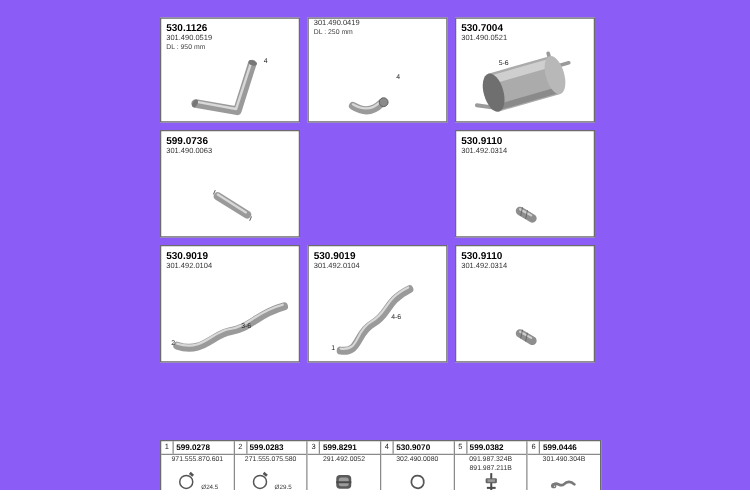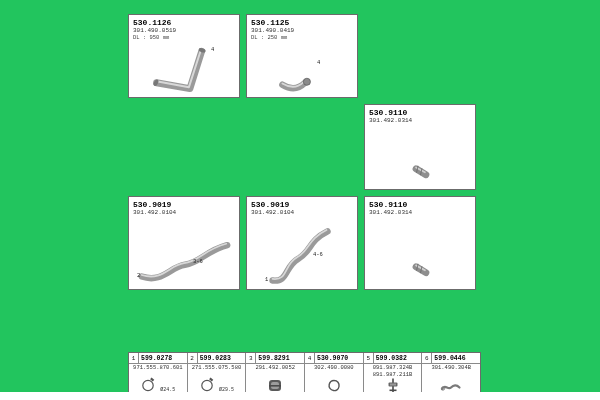--- a/index.html
+++ b/index.html
@@ -1,17 +1,17 @@
 <!DOCTYPE html>
 <html><head>
 <meta charset="utf-8">
 <style>
   html,body{margin:0;padding:0;background:#ffffff;}
-  .page{position:relative;width:600px;height:392px;background:#22c55e;overflow:hidden;
-        font-family:Liberation Mono, monospace;color:#000;}
+  .page{position:relative;width:600px;height:392px;background:#8b5cf6;overflow:hidden;
+        font-family:Liberation Sans, sans-serif;color:#000;}
   .part-box{position:absolute;background:#fff;border:1px solid #6b6b6b;box-sizing:border-box;}
   .pn{font-size:8px;font-weight:bold;line-height:9px;padding:3px 0 0 4px;color:#000;}
   .oe{font-size:6px;line-height:6px;padding:1px 0 0 4px;color:#333;}
   .note{font-size:5.5px;line-height:6px;padding:1px 0 0 4px;color:#444;}
   .art{position:absolute;left:0;bottom:0;width:100%;}
   .marker{position:absolute;font-size:5.5px;color:#222;line-height:5px;}
   .acc{position:absolute;left:128px;top:352px;width:353px;height:44px;border:1px solid #6b6b6b;
        display:flex;box-sizing:border-box;background:#fff;}
   .acc-cell{flex:1;border-right:1px solid #8a8a8a;display:flex;flex-direction:column;min-width:0;}
   .acc-cell:last-child{border-right:none;}
@@ -37,32 +37,58 @@
     <svg class="art" style="height:56px" viewBox="0 0 112 56">
       <path d="M28,42 L62,48 L74,10" fill="none" stroke="#9a9a9a" stroke-width="7" stroke-linecap="round" stroke-linejoin="round"></path>
       <path d="M28,40.5 L61,46.5 L72.8,10" fill="none" stroke="#d8d8d8" stroke-width="2" stroke-linecap="round" stroke-linejoin="round"></path>
       <ellipse cx="74.5" cy="9" rx="3.6" ry="2" fill="#777" transform="rotate(18 74.5 9)"></ellipse>
       <ellipse cx="27.5" cy="42" rx="2" ry="3.4" fill="#777" transform="rotate(28 27.5 42)"></ellipse>
     </svg>
     <span class="marker" style="left:82px;top:32px">4</span>
   </div>
 
   <div class="part-box" style="left:246px;top:14px;width:112px;height:84px">
-    <div class="pn">530.1125</div>
     <div class="oe">301.490.0419</div>
     <div class="note">DL : 250 mm</div>
     <svg class="art" style="height:56px" viewBox="0 0 112 56">
       <path d="M36,44 C44,49 52,49 59,42" fill="none" stroke="#9a9a9a" stroke-width="6.5" stroke-linecap="round"></path>
       <path d="M36,42.7 C44,47.5 51,47.5 57.6,41.3" fill="none" stroke="#d8d8d8" stroke-width="1.8" stroke-linecap="round"></path>
       <circle cx="61" cy="41" r="3.6" fill="#8b8b8b" stroke="#5f5f5f" stroke-width="0.8"></circle>
     </svg>
     <span class="marker" style="left:70px;top:45px">4</span>
   </div>
 
-
+  <div class="part-box" style="left:364px;top:14px;width:112px;height:84px">
+    <div class="pn">530.7004</div>
+    <div class="oe">301.490.0521</div>
+    <svg class="art" style="height:62px" viewBox="0 0 112 62">
+      <g transform="rotate(-16 56 34)">
+        <rect x="12" y="40" width="20" height="3.2" rx="1.5" fill="#9a9a9a" transform="rotate(24 22 41)"></rect>
+        <rect x="86" y="24" width="11" height="3" rx="1.5" fill="#9a9a9a"></rect>
+        <rect x="80" y="12" width="3" height="8" rx="1.5" fill="#9a9a9a"></rect>
+        <rect x="30" y="16" width="52" height="32" fill="#ababab"></rect>
+        <rect x="30" y="18" width="52" height="7" fill="#cfcfcf"></rect>
+        <rect x="30" y="42" width="52" height="5" fill="#8a8a8a"></rect>
+        <ellipse cx="82" cy="32" rx="7.5" ry="16" fill="#b8b8b8"></ellipse>
+        <ellipse cx="30" cy="32" rx="8" ry="16" fill="#6f6f6f"></ellipse>
+      </g>
+    </svg>
+    <span class="marker" style="left:34px;top:34px">5-6</span>
+  </div>
+
+  <div class="part-box" style="left:128px;top:104px;width:112px;height:86px">
+    <div class="pn">599.0736</div>
+    <div class="oe">301.490.0063</div>
+    <svg class="art" style="height:64px" viewBox="0 0 112 64">
+      <path d="M46,32 L70,47" fill="none" stroke="#9a9a9a" stroke-width="6.5" stroke-linecap="round"></path>
+      <path d="M46,30.6 L69,45.2" fill="none" stroke="#d8d8d8" stroke-width="1.8" stroke-linecap="round"></path>
+      <line x1="44" y1="27" x2="42.5" y2="30.5" stroke="#555" stroke-width="0.8"></line>
+      <line x1="73.5" y1="48.5" x2="72" y2="52" stroke="#555" stroke-width="0.8"></line>
+    </svg>
+  </div>
 
 
   <div class="part-box" style="left:364px;top:104px;width:112px;height:86px">
     <div class="pn">530.9110</div>
     <div class="oe">301.492.0314</div>
     <svg class="art" style="height:64px" viewBox="0 0 112 64">
       <path d="M52,44 L62,50" fill="none" stroke="#8e8e8e" stroke-width="7" stroke-linecap="round"></path>
       <path d="M52,42.6 L61,47.6" fill="none" stroke="#cfcfcf" stroke-width="1.8" stroke-linecap="round"></path>
       <line x1="54" y1="41" x2="52.5" y2="48" stroke="#666" stroke-width="0.8"></line>
       <line x1="58" y1="43.5" x2="56.5" y2="50.5" stroke="#666" stroke-width="0.8"></line>

